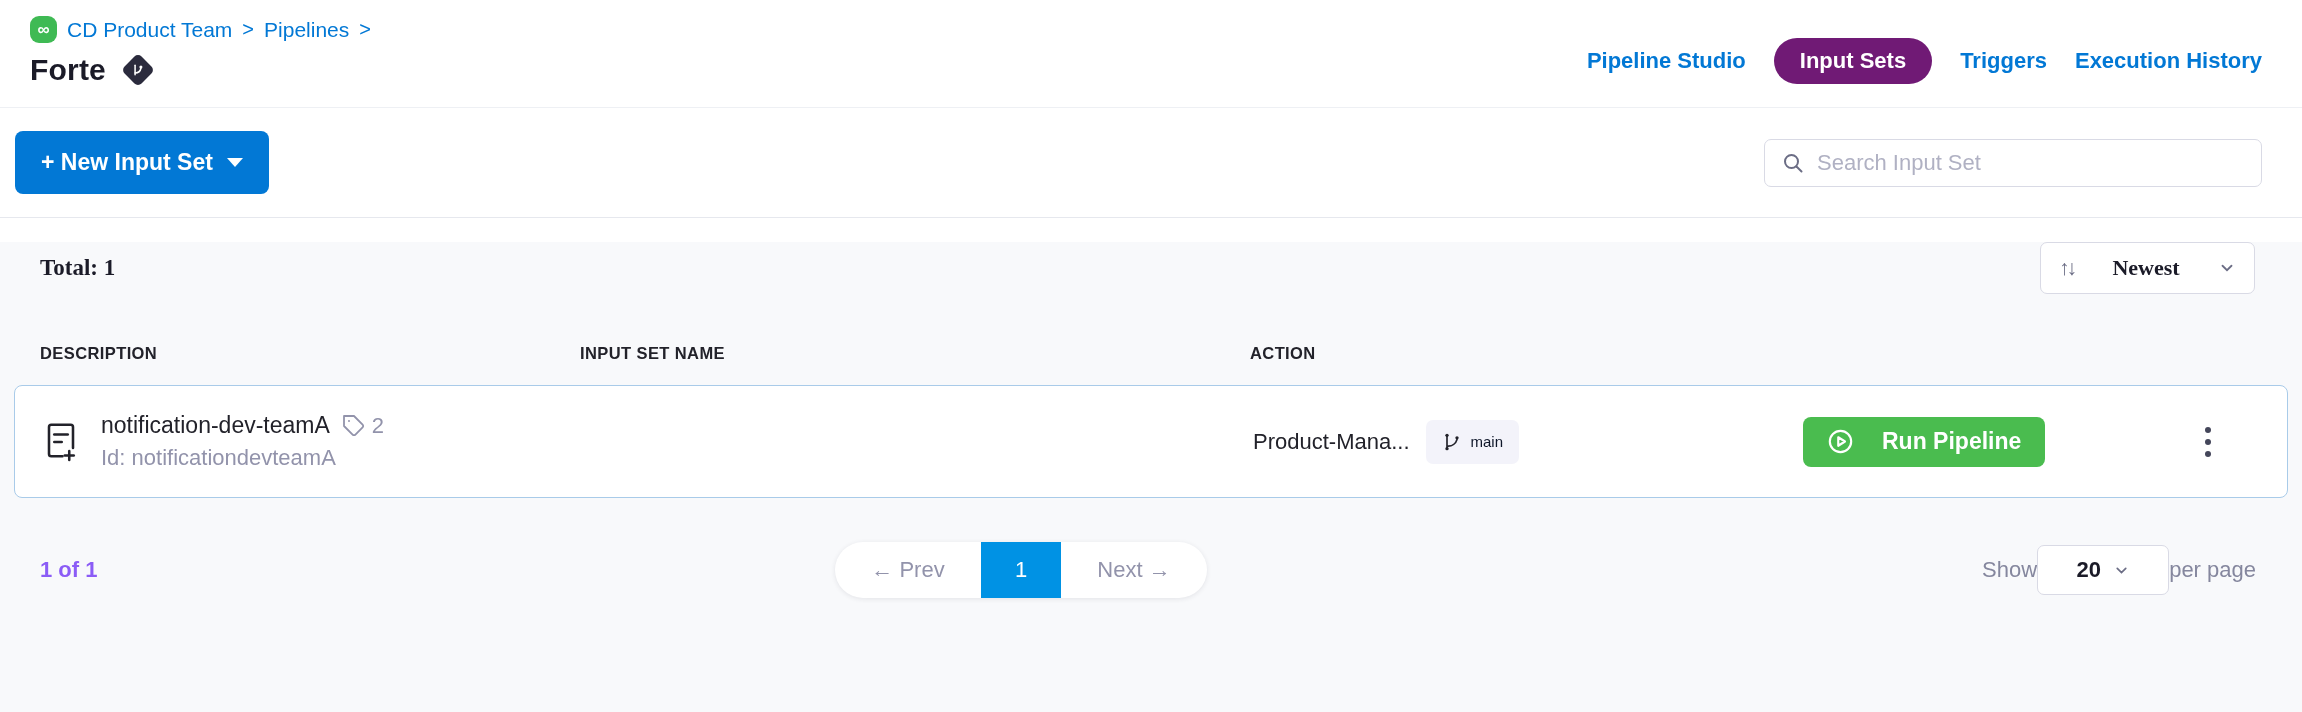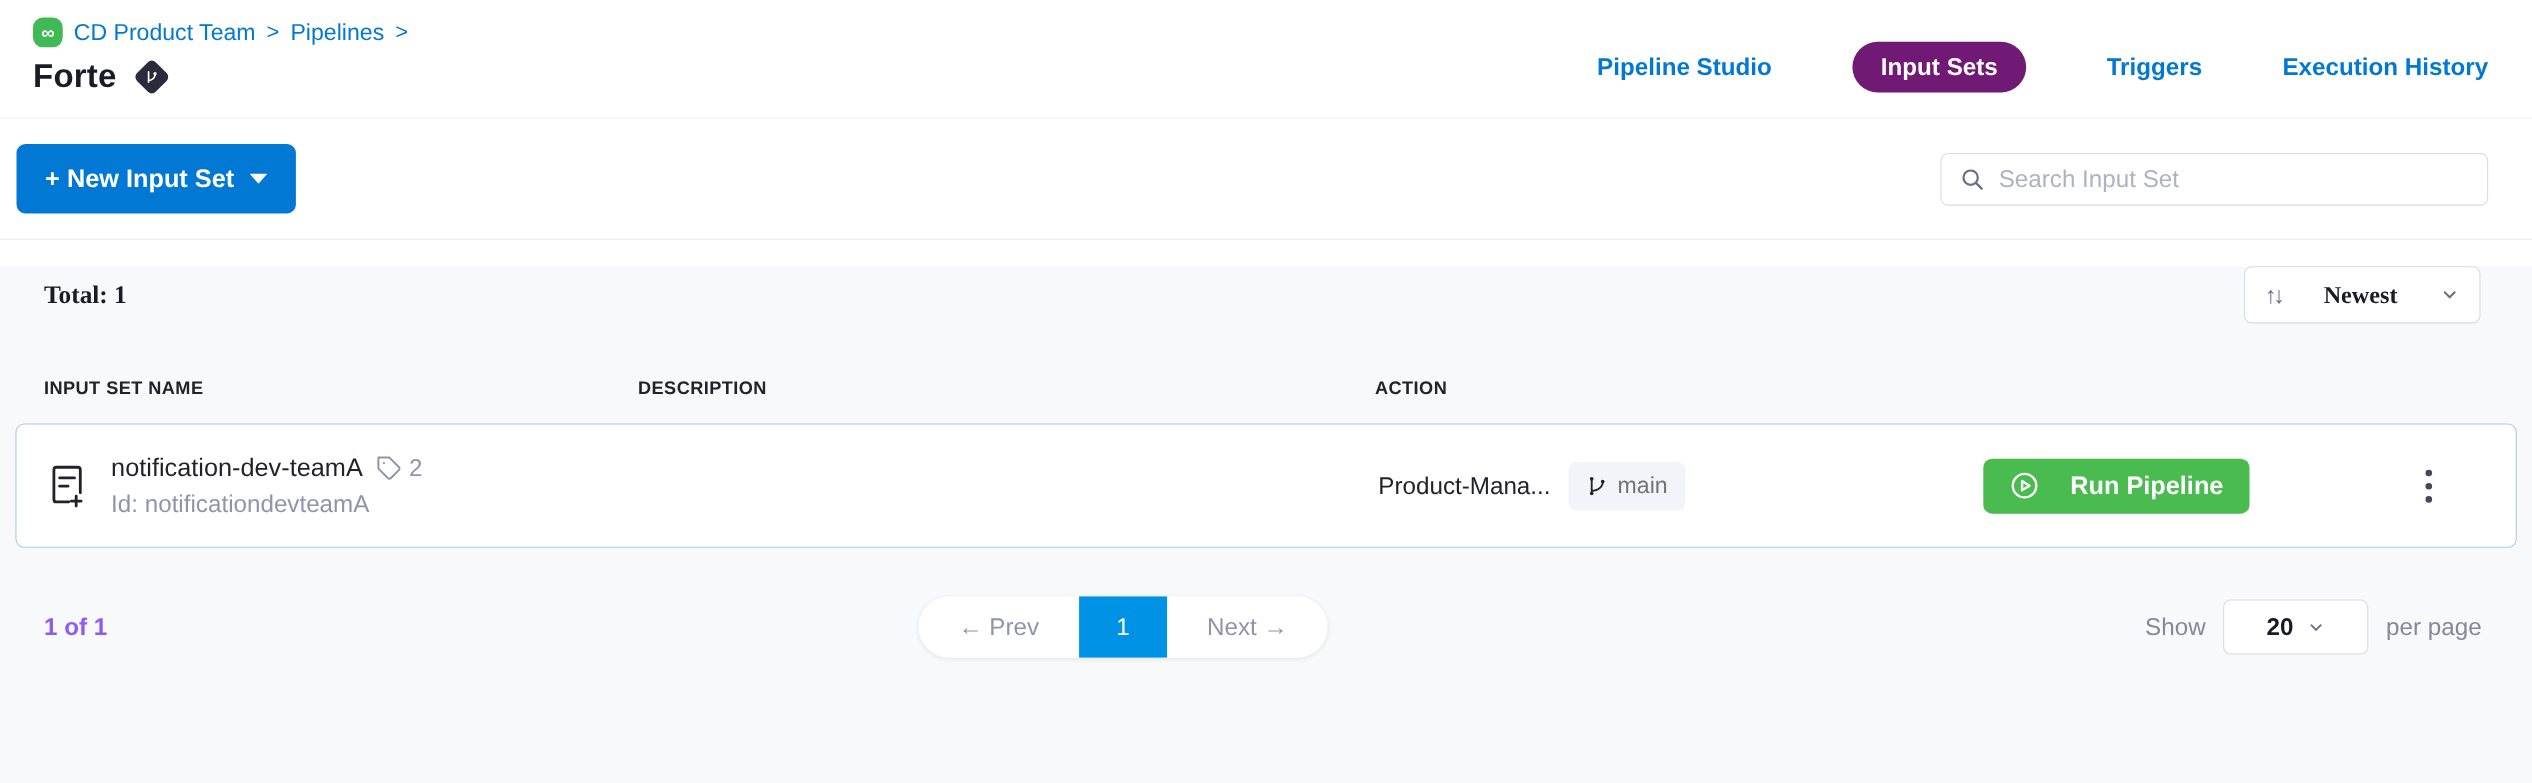--- a/index.html
+++ b/index.html
@@ -25,21 +25,21 @@
   .crumb-sep { color:#0278d5; font-size:20px; }
   .title-row { display:flex; align-items:center; gap:16px; margin-top:10px; }
   .page-title { font-size:30px; font-weight:700; color:#1b1b28; letter-spacing:0.2px; }
   .git-diamond {
     width:24px; height:24px; background:#2b2b3d; border-radius:5px;
     transform:rotate(45deg); display:flex; align-items:center; justify-content:center;
     margin-left:4px;
   }
   .git-diamond svg { transform:rotate(-45deg); }
 
-  .nav-tabs { display:flex; align-items:center; gap:73px; margin-top:22px; }
+  .nav-tabs { display:flex; align-items:center; gap:28px; margin-top:22px; }
   .nav-tab { font-size:22px; font-weight:700; color:#0278d5; cursor:pointer; white-space:nowrap; }
   .nav-tab.active {
     background:#701a75; color:#fff; padding:10px 26px; border-radius:26px;
   }
 
   
   .toolbar {
     height:110px; background:#fff; border-bottom:1px solid #e6e8ee;
     display:flex; align-items:center; justify-content:space-between;
     padding:0 40px 0 15px;
@@ -98,21 +98,21 @@
   .tag-group { display:flex; align-items:center; gap:6px; color:#9293ab; }
   .tag-count { font-size:22px; color:#9293ab; }
   .inputset-id { font-size:22px; color:#9293ab; }
 
   .cell-repo { display:flex; align-items:center; gap:16px; }
   .repo-name { font-size:22px; color:#22222a; }
   .branch-chip {
     background:#f3f3fa; border-radius:7px; height:44px; padding:0 16px;
     display:flex; align-items:center; gap:9px;
   }
-  .branch-label { font-size:21px; color:#737373; }
+  .branch-label { font-size:15px; color:#0f172a; }
 
   .cell-action { display:flex; align-items:center; justify-content:space-between; padding-left:167px; padding-right:40px; }
   .btn-run {
     background:#4abc4f; color:#fff; border:none; border-radius:8px;
     height:50px; padding:0 24px; font-size:23px; font-weight:700;
     display:flex; align-items:center; gap:28px; cursor:pointer; font-family:inherit;
   }
   .kebab { display:flex; flex-direction:column; gap:6px; cursor:pointer; padding:8px; }
   .kebab span { width:6px; height:6px; border-radius:50%; background:#44465a; }
 
@@ -127,21 +127,21 @@
     background:#fff; border-radius:28px; box-shadow:0 1px 5px rgba(40,41,61,0.10);
     display:flex; align-items:center; overflow:hidden;
   }
   .pager-prev, .pager-next {
     flex:1; text-align:center; font-size:22px; color:#9293ab; cursor:pointer; white-space:nowrap;
   }
   .pager-page {
     width:80px; height:56px; background:#0092e4; color:#fff; font-size:22px;
     display:flex; align-items:center; justify-content:center; cursor:pointer;
   }
-  .show-group { display:flex; align-items:center; gap:16px; margin-right:6px; }
+  .show-group { display:flex; align-items:center; margin-right:6px; }
   .show-label, .perpage-label { font-size:22px; color:#85879e; }
   .size-select {
     width:132px; height:50px; background:#fff; border:1px solid #d9dae5; border-radius:7px;
     display:flex; align-items:center; justify-content:center; gap:12px; cursor:pointer;
   }
   .size-value { font-size:22px; font-weight:700; color:#1b1b28; }
 
   .chev { display:inline-block; }
   svg { display:block; }
 </style>
@@ -203,22 +203,22 @@
       <span class="sort-label">Newest</span>
       <span class="chev">
         <svg width="18" height="18" viewBox="0 0 24 24" fill="none" stroke="#6b6d85" stroke-width="2.4" stroke-linecap="round">
           <polyline points="6 9 12 15 18 9"></polyline>
         </svg>
       </span>
     </div>
   </div>
 
   <div class="table-header grid-cols">
+    <span class="col-h">DESCRIPTION</span>
     <span class="col-h">INPUT SET NAME</span>
-    <span class="col-h">DESCRIPTION</span>
     <span class="col-h">ACTION</span>
   </div>
 
   <div class="row-card grid-cols">
     <div class="cell-name">
       <span>
         <svg width="36" height="42" viewBox="0 0 24 28" fill="none" stroke="#22222a" stroke-width="1.7" stroke-linecap="round" stroke-linejoin="round">
           <path d="M20 18 V4 a1.5 1.5 0 0 0 -1.5 -1.5 H5.5 A1.5 1.5 0 0 0 4 4 v18 a1.5 1.5 0 0 0 1.5 1.5 H13"></path>
           <line x1="7.5" y1="9" x2="16.5" y2="9"></line>
           <line x1="7.5" y1="14" x2="12.5" y2="14"></line>

